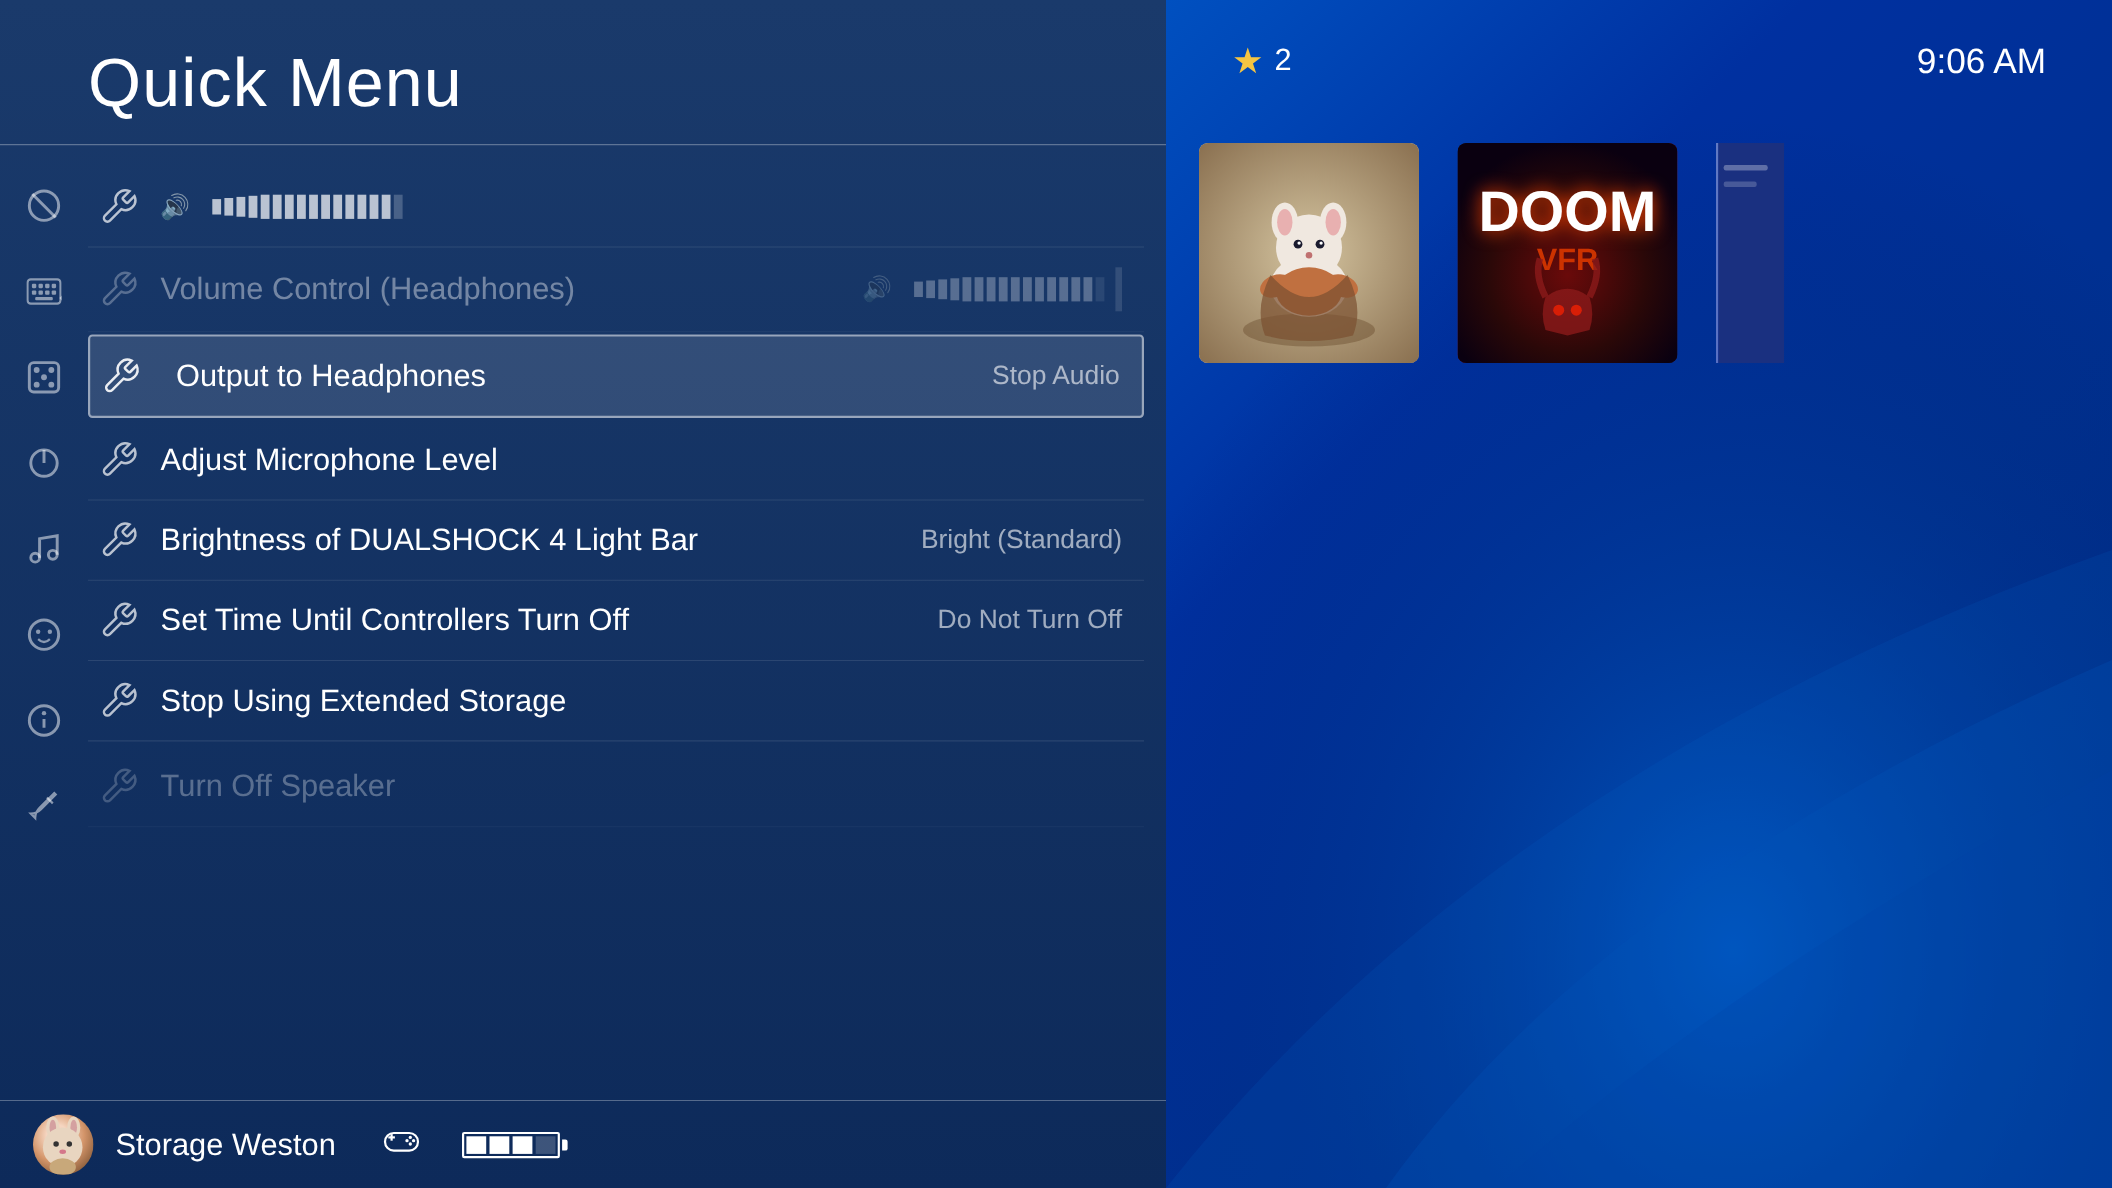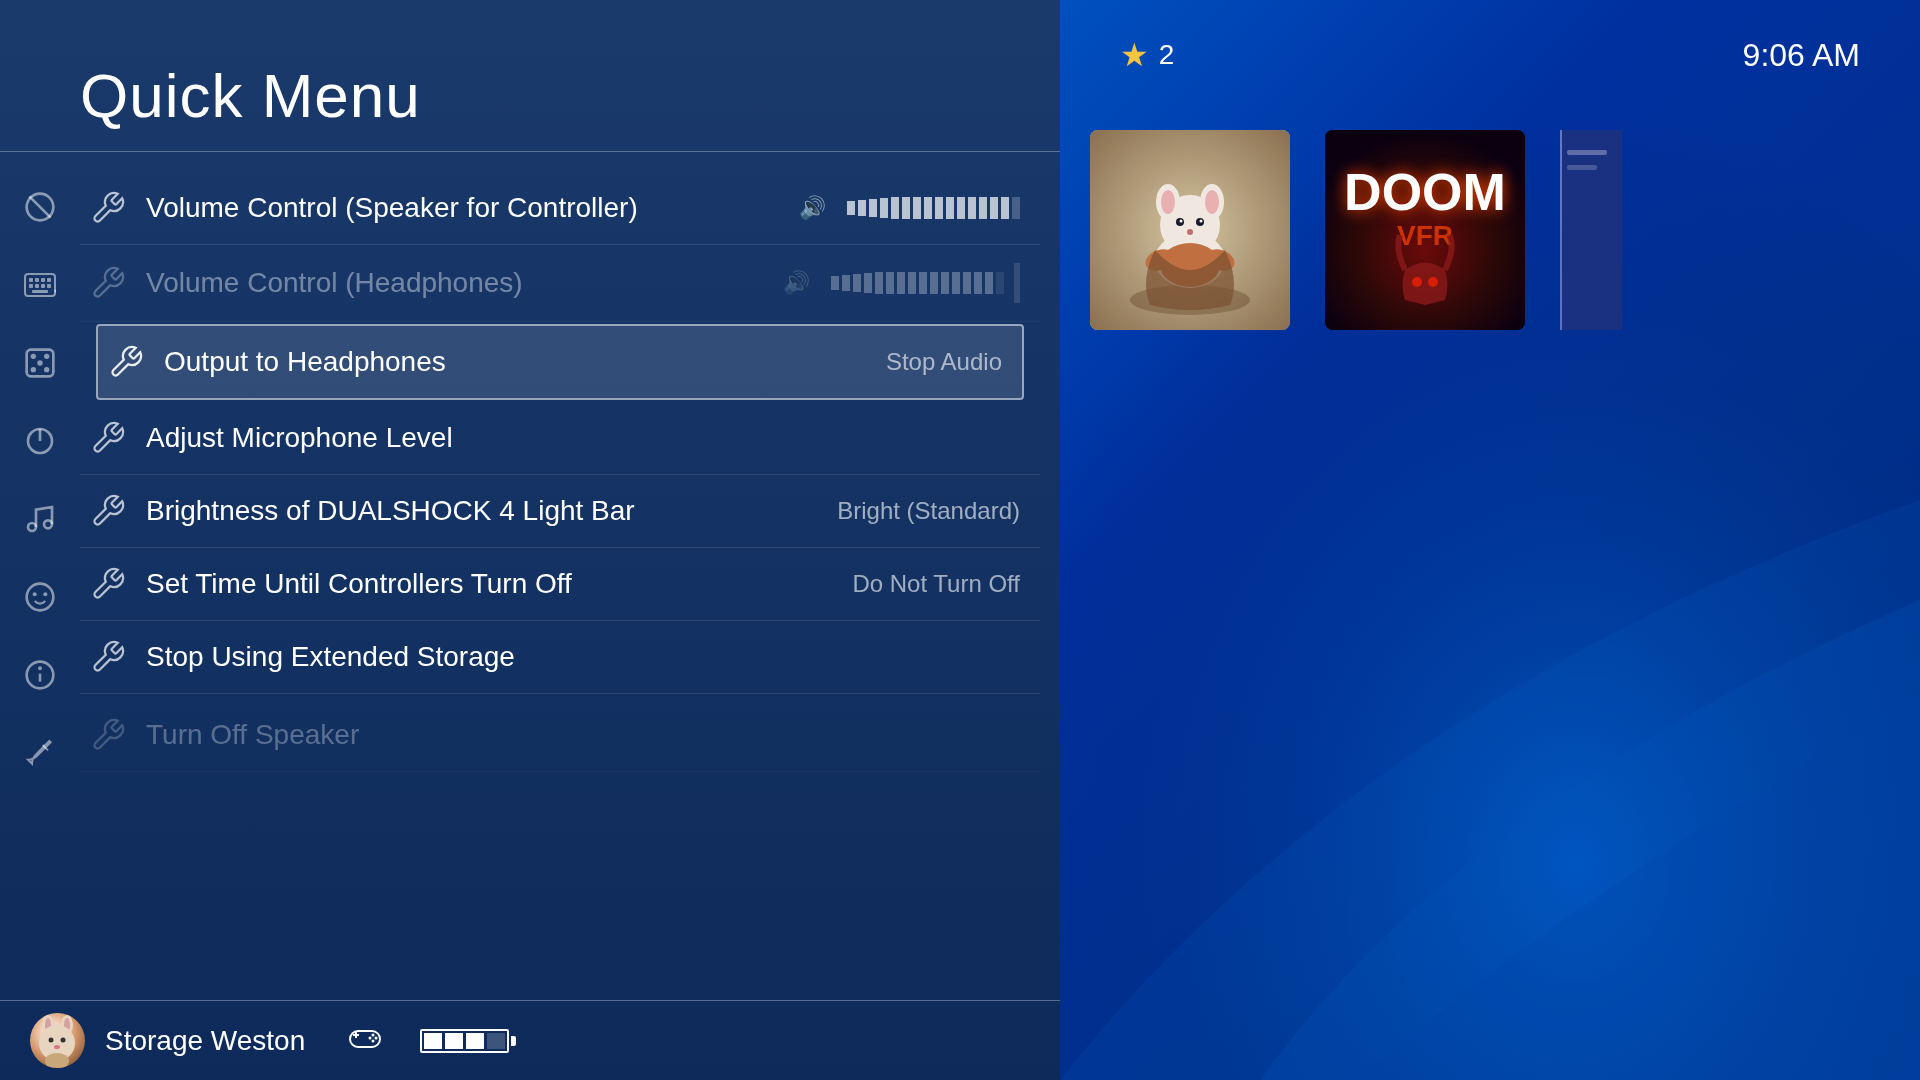--- a/index.html
+++ b/index.html
@@ -17,21 +17,21 @@
     .left-panel {
       width: 1060px;
       height: 1080px;
       background: linear-gradient(180deg, #1a3a6b 0%, #0d2a5a 100%);
       display: flex;
       flex-direction: column;
       position: relative;
     }
 
     .title-area {
-      padding: 60px 80px 20px 80px;
+      padding: 40px 80px 20px 80px;
       border-bottom: 1px solid rgba(255,255,255,0.3);
       margin-bottom: 10px;
     }
 
     .title-area h1 {
       color: white;
       font-size: 62px;
       font-weight: 300;
       letter-spacing: 1px;
     }
@@ -83,21 +83,22 @@
       padding: 18px 20px 18px 10px;
       border-bottom: 1px solid rgba(255,255,255,0.1);
       cursor: pointer;
       position: relative;
     }
 
     .menu-item.active {
       background: rgba(255,255,255,0.12);
       border: 2px solid rgba(255,255,255,0.5);
       border-radius: 4px;
-      margin: 2px 16px;
+      margin: 2px 0;
+      gap: 12px;
     }
 
     .menu-item.dimmed {
       opacity: 0.4;
     }
 
     .menu-item .wrench-icon {
       width: 36px;
       height: 36px;
       margin-right: 20px;
@@ -364,21 +365,20 @@
         </svg>
       </div>
     </div>
 
     <div class="menu-list">
 
       <div class="menu-item">
         <svg class="wrench-icon" viewBox="0 0 24 24">
           <path d="M14.7 6.3a1 1 0 0 0 0 1.4l1.6 1.6a1 1 0 0 0 1.4 0l3.77-3.77a6 6 0 0 1-7.94 7.94l-6.91 6.91a2.12 2.12 0 0 1-3-3l6.91-6.91a6 6 0 0 1 7.94-7.94l-3.76 3.76z" fill="none" stroke="rgba(255,255,255,0.7)" stroke-width="1.5"></path>
         </svg>
-        <span class="item-label">Volume Control (Speaker for Controller)</span>
         <div class="volume-bar">
           <span class="volume-icon">🔊</span>
           <div class="bar-container">
             <div class="bar-segment" style="height:14px"></div>
             <div class="bar-segment" style="height:16px"></div>
             <div class="bar-segment" style="height:18px"></div>
             <div class="bar-segment" style="height:20px"></div>
             <div class="bar-segment" style="height:22px"></div>
             <div class="bar-segment" style="height:22px"></div>
             <div class="bar-segment" style="height:22px"></div>

